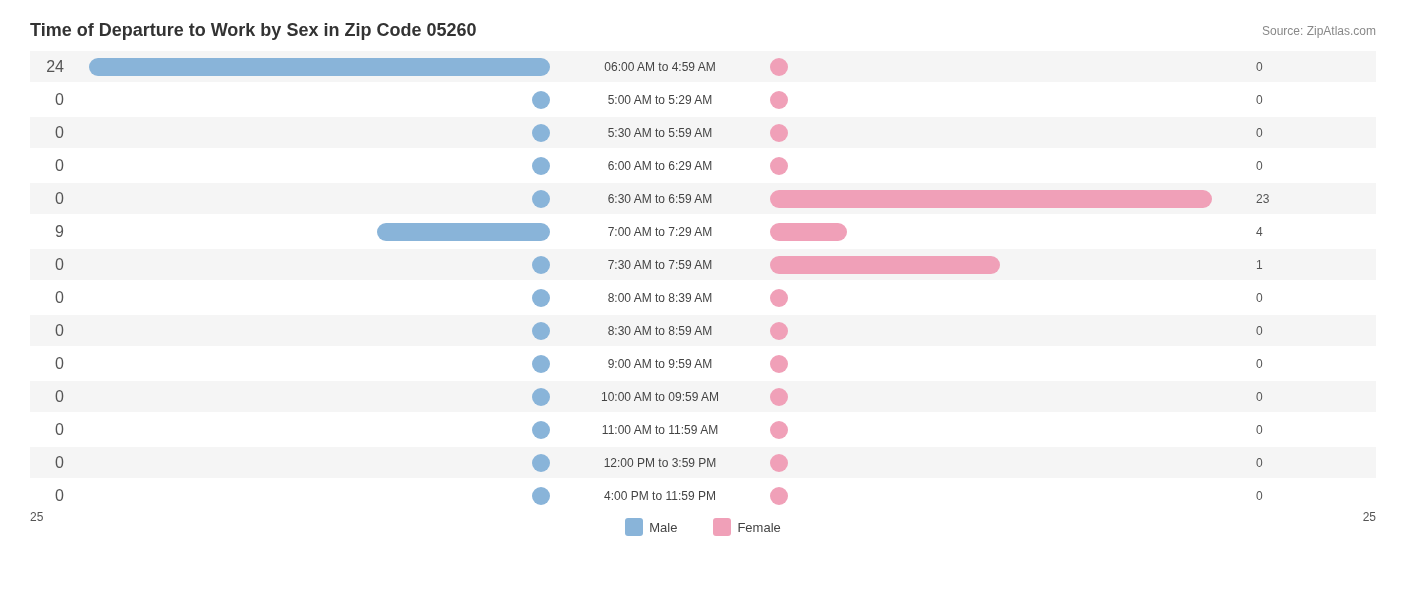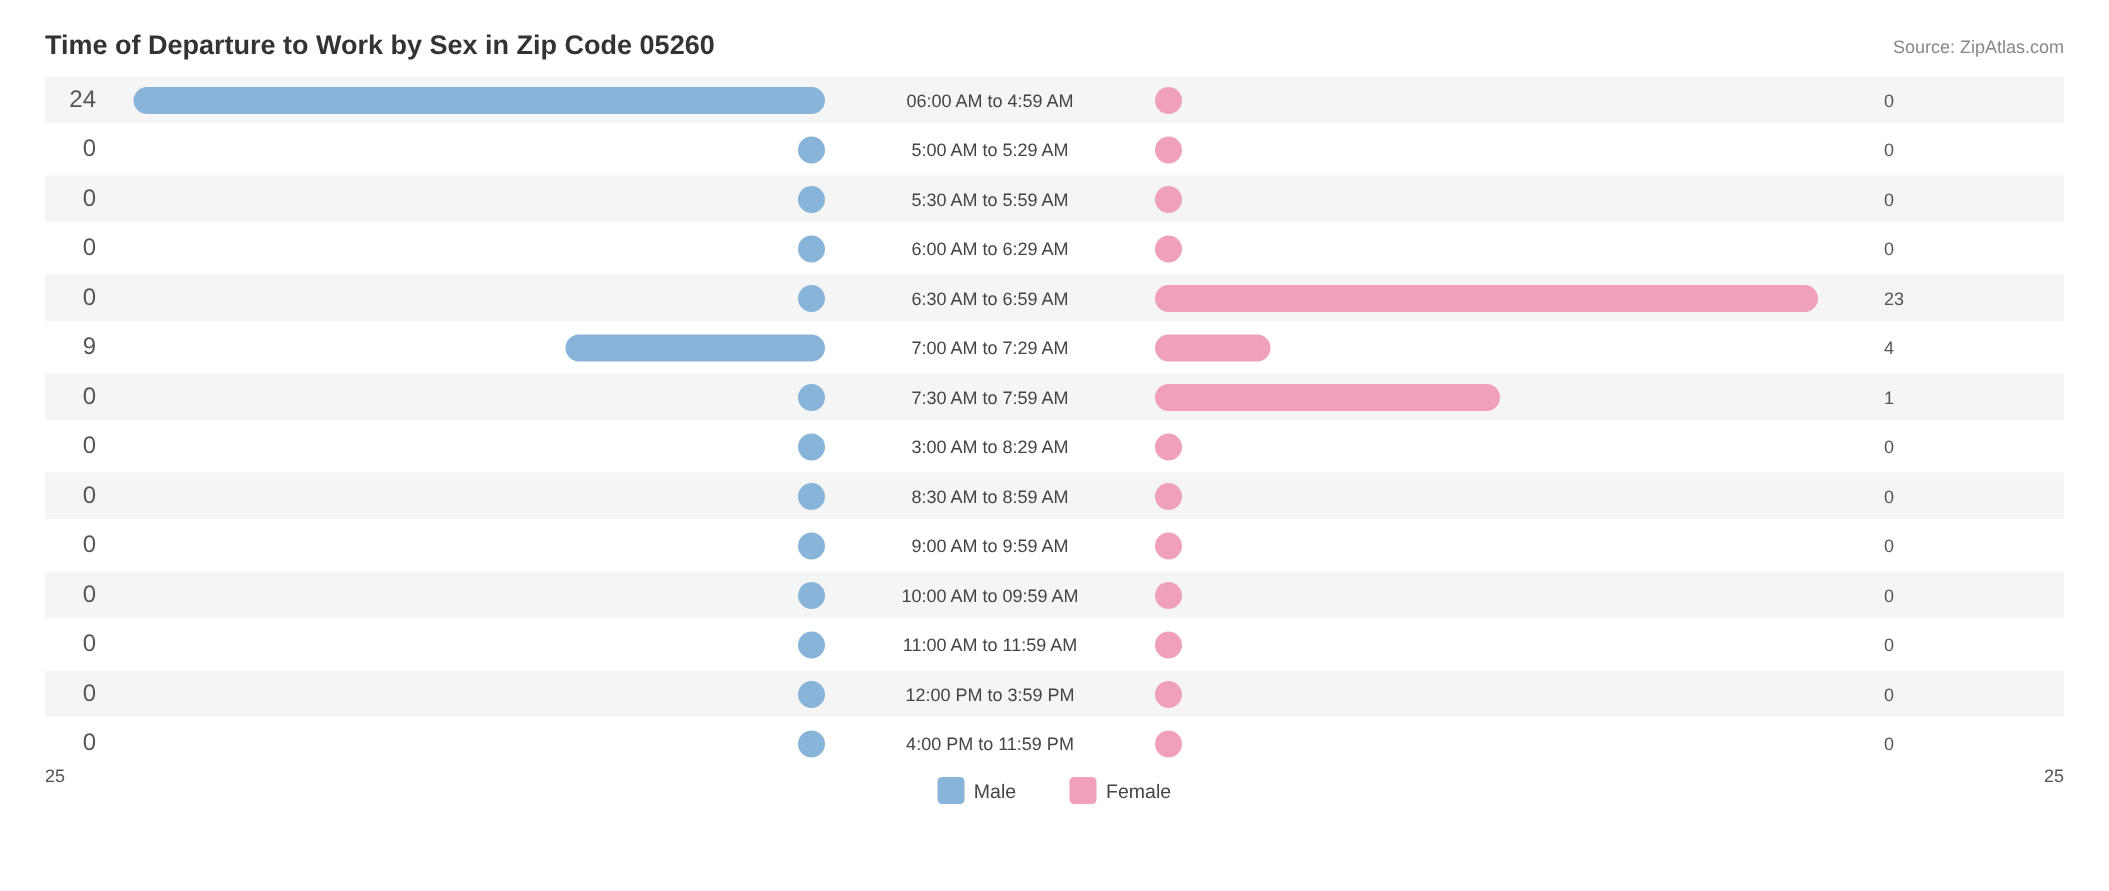--- a/index.html
+++ b/index.html
@@ -217,21 +217,21 @@
         <div class="right-bar-area">
           <div class="right-bar" style="width: 230.4px;"></div>
         </div>
         <div class="right-value">1</div>
       </div>
       <div class="bar-row">
         <div class="left-value">0</div>
         <div class="left-bar-area">
           <div style="width: 18px; height: 18px; background: rgb(137, 180, 217); border-radius: 9px;"></div>
         </div>
-        <div class="label-cell">3:00 AM to 8:29 AM</div>
+        <div class="label-cell">8:00 AM to 8:39 AM</div>
         <div class="right-bar-area">
           <div style="width: 18px; height: 18px; background: rgb(240, 160, 184); border-radius: 9px;"></div>
         </div>
         <div class="right-value">0</div>
       </div>
       <div class="bar-row">
         <div class="left-value">0</div>
         <div class="left-bar-area">
           <div style="width: 18px; height: 18px; background: rgb(137, 180, 217); border-radius: 9px;"></div>
         </div>

